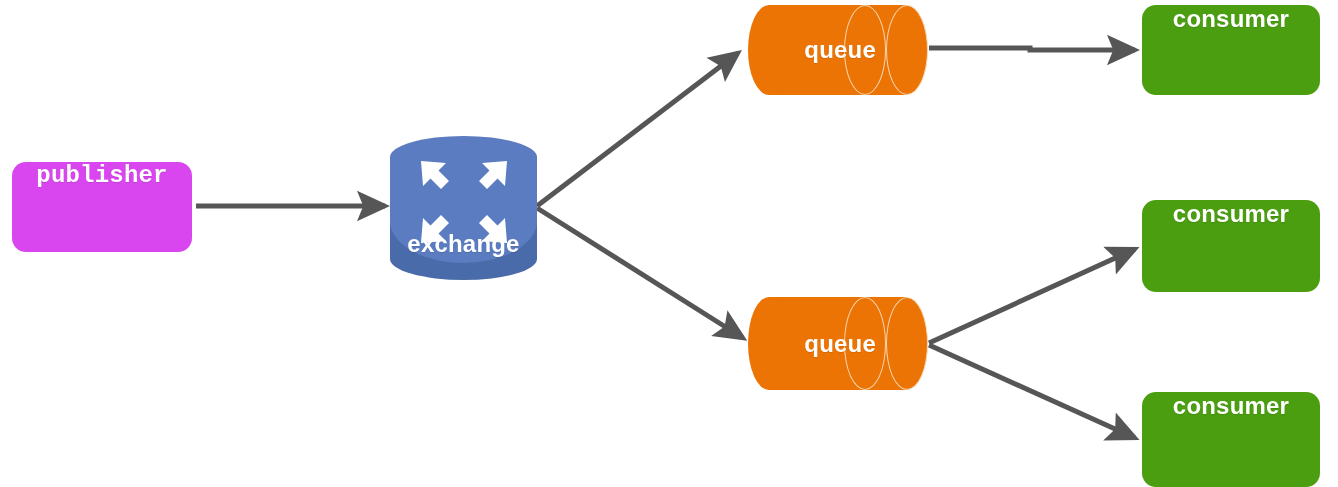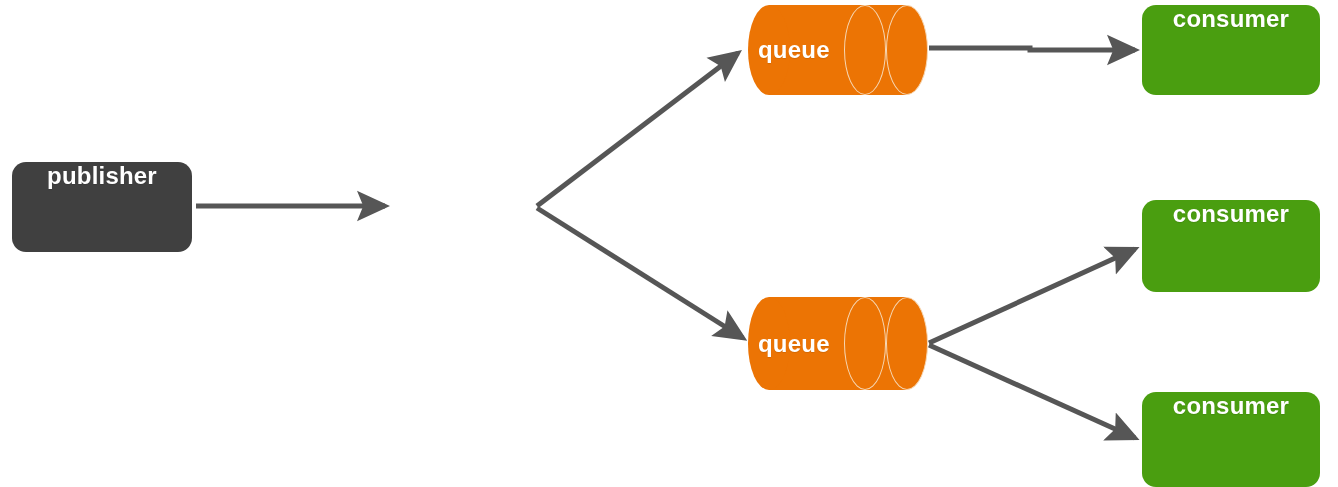--- a/index.html
+++ b/index.html
@@ -37,21 +37,22 @@
   }
   .node-label {
     color: #ffffff;
     font-weight: bold;
     font-size: 24px;
     letter-spacing: 0.2px;
     white-space: nowrap;
     text-shadow: 0 1px 1px rgba(0,0,0,0.10);
   }
   .publisher-node {
-    background: #404040;
+    background: #d946ef;
+    font-family: Liberation Mono, monospace;
   }
   .consumer-node {
     background: #4a9e10;
   }
   
   .cyl-v {
     position: absolute;
   }
   .cyl-v .cyl-v-body {
     position: absolute;
@@ -142,25 +143,25 @@
     top: 0;
     bottom: 0;
     width: 42px;
     border-radius: 50%;
     border: 1.5px solid #f6d7b4;
     box-sizing: border-box;
     background: transparent;
   }
   .queue-label {
     position: absolute;
-    left: 10px;
+    left: 16px;
     right: 52px;
     top: 50%;
     transform: translateY(-50%);
-    text-align: left;
+    text-align: right;
   }
 </style>
 </head>
 <body>
 
 <div id="canvas">
 
   <svg id="edges" viewBox="0 0 1338 487" width="1338" height="487">
     <defs>
       <marker id="arrowhead" markerWidth="7" markerHeight="7" refX="5.6" refY="3.5" orient="auto" markerUnits="strokeWidth">
@@ -178,20 +179,41 @@
 
     <line x1="929" y1="343" x2="1135" y2="249" stroke="#565656" stroke-width="5" marker-end="url(#arrowhead)"></line>
 
     <line x1="929" y1="345" x2="1135" y2="438" stroke="#565656" stroke-width="5" marker-end="url(#arrowhead)"></line>
   </svg>
 
   <div class="node rect-node publisher-node" style="left:12px; top:162px; width:180px; height:90px;">
     <span class="node-label">publisher</span>
   </div>
 
+  <div class="node cyl-v" style="left:390px; top:136px; width:147px; height:144px;">
+    <div class="cyl-v-body"></div>
+    <div class="cyl-v-bottom"></div>
+    <div class="cyl-v-sheen"></div>
+    <div class="cyl-v-top"></div>
+    <svg class="exchange-icon" viewBox="0 0 92 88">
+
+      <g fill="#ffffff">
+        <path d="M3,3 L28,5 L20.5,12.5 L31,23 L23,31 L12.5,20.5 L5,28 Z"></path>
+
+        <path d="M89,3 L87,28 L79.5,20.5 L69,31 L61,23 L71.5,12.5 L64,5 Z"></path>
+
+        <path d="M3,85 L5,60 L12.5,67.5 L23,57 L31,65 L20.5,75.5 L28,83 Z"></path>
+
+        <path d="M89,85 L64,83 L71.5,75.5 L61,65 L69,57 L79.5,67.5 L87,60 Z"></path>
+      </g>
+    </svg>
+    <div class="exchange-label">
+      <span class="node-label">exchange</span>
+    </div>
+  </div>
 
   <div class="node cyl-h" style="left:748px; top:5px; width:180px; height:90px;">
     <div class="cyl-h-body"></div>
     <div class="cyl-h-left"></div>
     <div class="cyl-h-right"></div>
     <div class="cyl-h-cap-line"></div>
     <div class="queue-label">
       <span class="node-label">queue</span>
     </div>
   </div>

